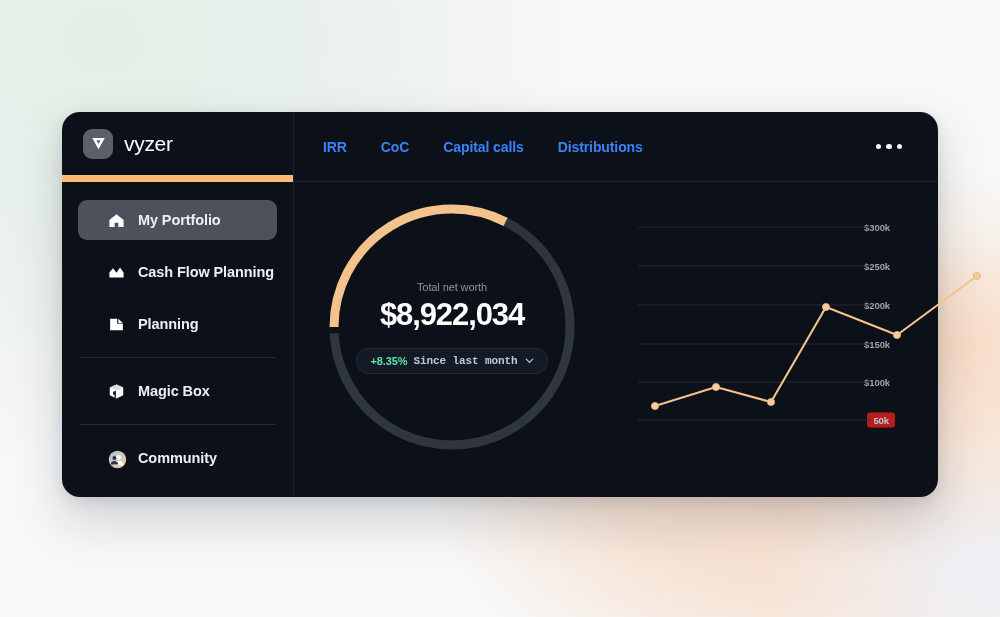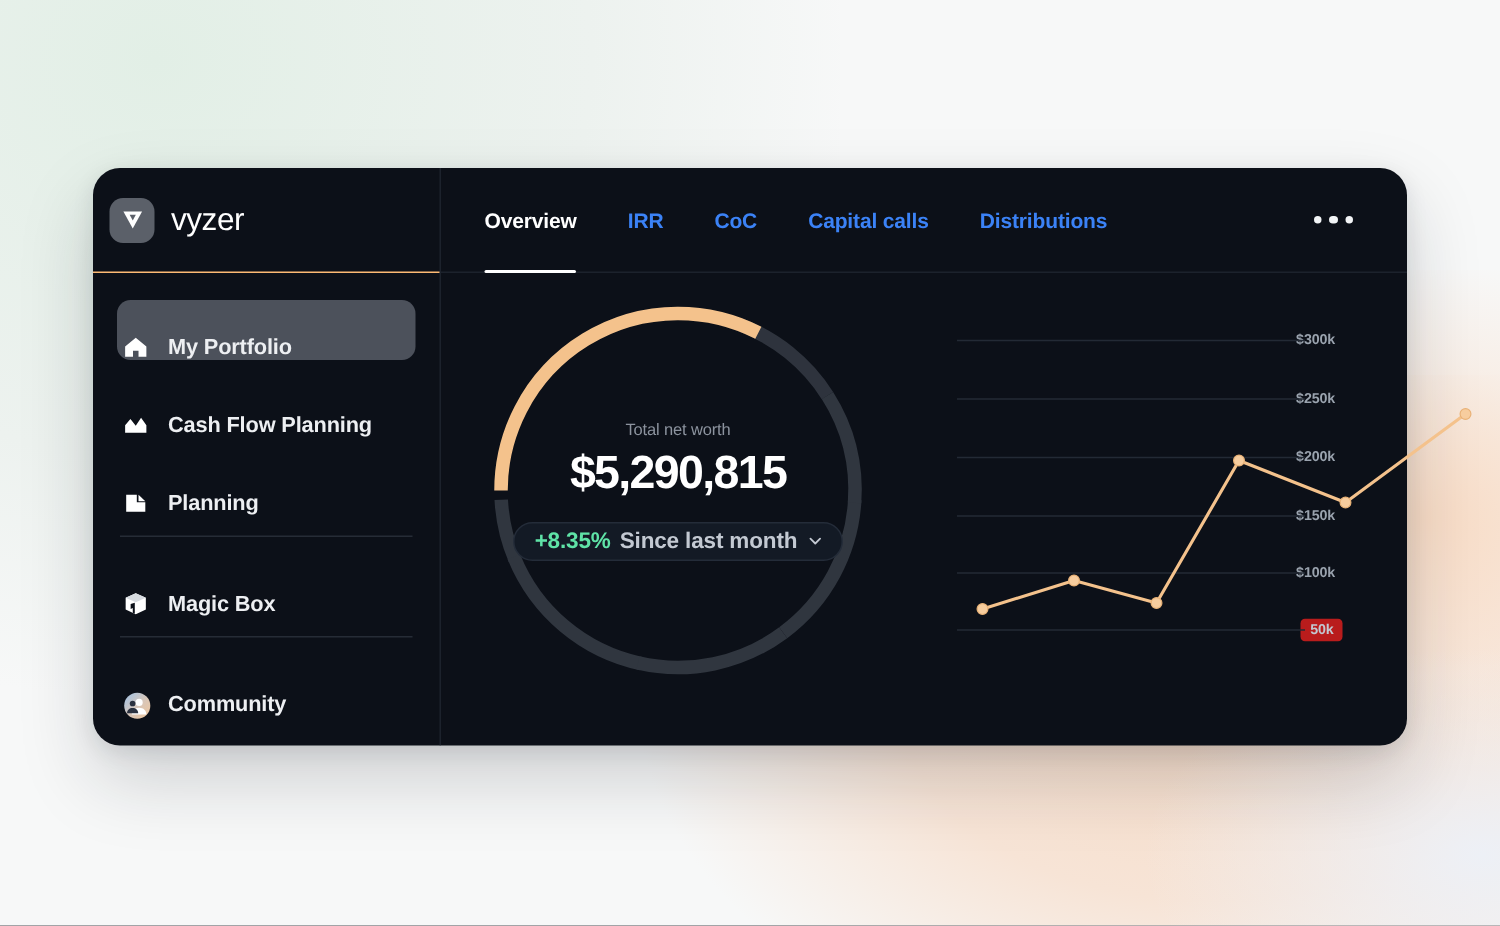--- a/index.html
+++ b/index.html
@@ -47,35 +47,35 @@
 
   
   #sidebar {
     width:232px; flex:0 0 232px; height:100%;
     border-right:1px solid #1C222C;
     display:flex; flex-direction:column;
   }
   #brand {
     height:70px; flex:0 0 70px;
     display:flex; align-items:center; gap:11px;
-    padding-left:11px;
-    border-bottom:1px solid #fdba74;
+    padding-left:21px;
+    border-bottom:7px solid #fdba74;
   }
   #logo-mark {
     width:30px; height:30px; border-radius:9px;
     background:#5B6069;
     display:flex; align-items:center; justify-content:center;
   }
   #brand-name {
     color:#FFFFFF; font-size:21px; letter-spacing:-0.3px; font-weight:500;
   }
   #nav { padding:18px 16px 0 16px; flex:1; }
   .nav-item {
-    display:flex; align-items:flex-end; gap:13px;
-    height:40px; padding:0 4px;
+    display:flex; align-items:center; gap:13px;
+    height:40px; padding:0 30px;
     border-radius:9px;
     color:#EDEFF2; font-size:14.5px; font-weight:600; letter-spacing:-0.1px;
     white-space:nowrap;
   }
   .nav-item.active { background:#4C515B; }
   .nav-icon { width:17px; height:17px; flex:0 0 17px; display:block; }
   .nav-sep { height:1px; background:#262C36; margin:13px 2px; }
   .nav-gap-sm { height:12px; }
 
   
@@ -114,25 +114,25 @@
   #networth-value {
     color:#FFFFFF; font-size:31px; font-weight:700; letter-spacing:-1.1px;
     margin-top:3px;
   }
   #delta-pill {
     margin-top:14px;
     display:inline-flex; align-items:center; gap:6px;
     height:26px; padding:0 12px 0 13px;
     border-radius:13px;
     background:#131A25; border:1px solid #242C39;
-    font-size:15px; font-weight:700; letter-spacing:-0.1px;
+    font-size:11px; font-weight:700; letter-spacing:-0.1px;
     white-space:nowrap;
   }
   #delta-pct { color:#5FE3A7; }
-  #delta-text { color:#C3C9D2; font-weight:600; }
+  #delta-text { color:#C3C9D2; font-weight:600;font-family:Liberation Mono, monospace; }
 
   
   #chart { position:absolute; left:296px; top:0; width:300px; height:300px; }
   .ytick {
     position:absolute; right:0; transform:translateY(-50%);
     color:#9AA3AE; font-size:9.5px; font-weight:600; letter-spacing:-0.1px;
     white-space:nowrap;
   }
   .ytick.pill {
     background:#b91c1c; border-radius:3px; padding:2px 6px; right:-5px; color:#C2C8D1;
@@ -236,23 +236,20 @@
             <span>Community</span>
           </div>
 
         </div>
       </div>
 
       <div id="main">
 
         <div id="topbar">
           <div id="tabs">
-            <div class="tab active">
-              <span>Overview</span>
-            </div>
             <div class="tab">
               <span>IRR</span>
             </div>
             <div class="tab">
               <span>CoC</span>
             </div>
             <div class="tab">
               <span>Capital calls</span>
             </div>
             <div class="tab">
@@ -280,21 +277,21 @@
                   <path d="M -8.24 117.71 A 118 118 0 0 0 63.33 99.61" transform="rotate(0)"></path>
                   <path d="M 63.33 99.61 A 118 118 0 0 0 110.89 40.35" opacity="0.95"></path>
                 </g>
 
                 <path d="M 0 -118 A 118 118 0 0 1 105.13 53.57" fill="none" stroke="#F4C28C" stroke-width="9" stroke-linecap="butt"></path>
               </g>
             </svg>
 
             <div id="donut-center">
               <div id="networth-label">Total net worth</div>
-              <div id="networth-value">$5,290,815</div>
+              <div id="networth-value">$8,922,034</div>
               <div id="delta-pill">
                 <span id="delta-pct">+8.35%</span>
                 <span id="delta-text">Since last month</span>
                 <span style="display:flex;">
                   <svg width="11" height="11" viewBox="0 0 24 24" aria-hidden="true">
                     <path d="M5 9 L12 16 L19 9" fill="none" stroke="#C3C9D2" stroke-width="2.6" stroke-linecap="round" stroke-linejoin="round"></path>
                   </svg>
                 </span>
               </div>
             </div>

